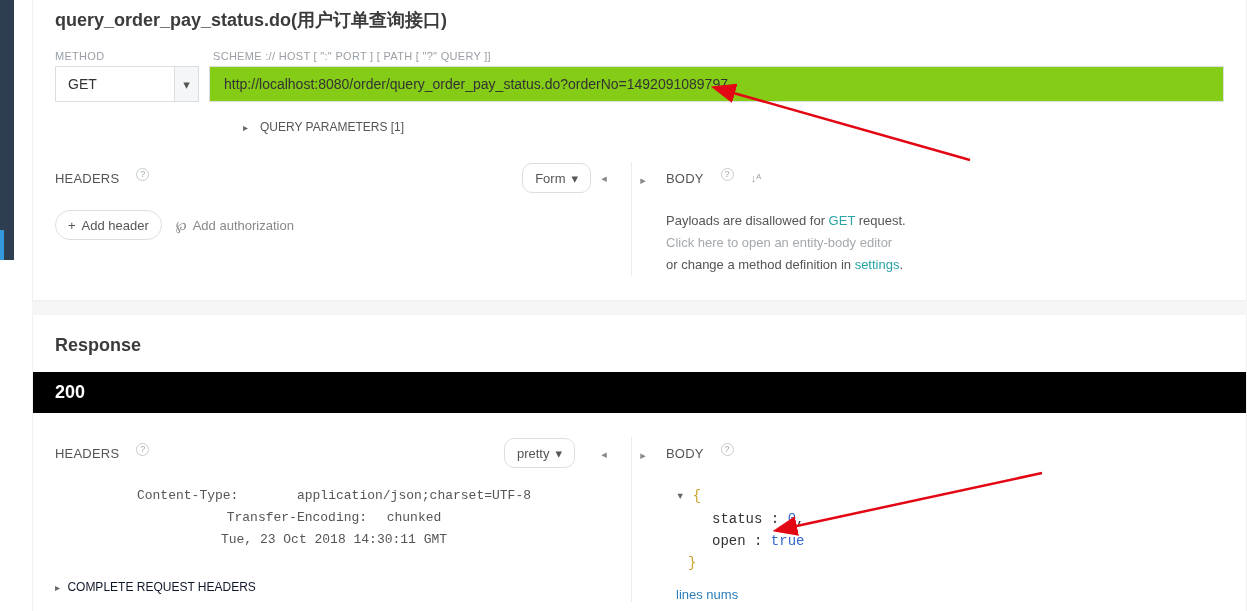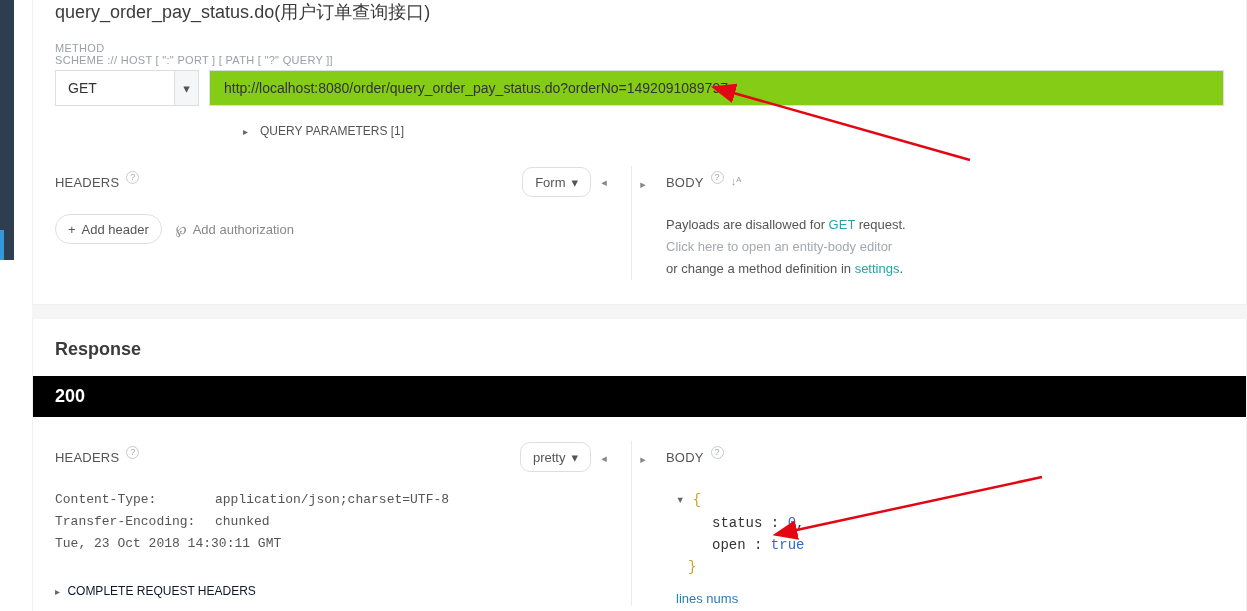--- a/index.html
+++ b/index.html
@@ -20,29 +20,28 @@
   .panel {
     margin-left: 32px;
     background: #fff;
     border: 1px solid #eef0f1;
     border-top: none;
     padding: 0 0 10px 0;
   }
   .panel.top { padding-bottom: 24px; }
   .title {
     font-size: 18px;
-    font-weight: 400;
+    font-weight: 700;
     color: #3b3b3b;
-    padding: 0 22px 18px 22px;
+    padding: 8px 22px 18px 22px;
   }
   .labels-row {
     display: flex;
     padding: 0 22px;
     gap: 0;
-    flex-direction: column;
   }
   .labels-row .lbl {
     font-size: 11px;
     color: #9aa0a6;
     letter-spacing: 0.3px;
   }
   .lbl.method { width: 158px; }
   .method-url-row {
     display: flex;
     padding: 4px 22px 0 22px;
@@ -96,21 +95,21 @@
   }
   .section-head {
     display: flex; align-items:center; justify-content:space-between;
     height: 32px;
     margin-bottom: 16px;
   }
   .section-title {
     font-size: 13px;
     color: #555;
     letter-spacing: 0.2px;
-    display:flex; align-items:flex-start; gap:7px;
+    display:flex; align-items:center; gap:17px;
   }
   .help-icon {
     display:inline-flex; width:13px; height:13px; border:1px solid #c7cbce; border-radius:50%;
     align-items:center; justify-content:center; font-size:9px; color:#a0a6ab;
     position:relative; top:-4px;
   }
   .sort-icon { font-size:11px; color:#9aa0a6; }
   .pill-btn {
     border:1px solid #dcdfe2; background:#fff; border-radius:10px;
     height:30px; padding:0 12px; font-size:13px; color:#555;
@@ -139,21 +138,21 @@
   .resp-two-col {
     display:flex;
     padding: 24px 22px 0 22px;
   }
   .resp-left { width: 570px; padding-right:12px; }
   .resp-right {
     flex:1; border-left:1px solid #e9ecee; padding-left:34px; margin-left:6px;
     position: relative;
   }
   .kv-table { font-family:"Courier New",monospace; font-size:13px; color:#555; line-height:1.7;}
-  .kv-row { display:flex; }
+  .kv-row { display:flex;justify-content:center; }
   .kv-key { width: 160px; }
   .complete-link {
     margin-top:28px; font-size:12px; color:#0f172a;
   }
   .json-block {
     font-family:"Courier New",monospace; font-size:14px; color:#333;
     padding-left: 10px; line-height:1.6;
   }
   .json-brace { color:#c9a227; }
   .json-key { color:#333; }
@@ -261,21 +260,21 @@
   <div class="status-bar">200</div>
 
   <div class="resp-two-col">
 
     <div class="resp-left">
       <div class="section-head">
         <div class="section-title">
           <span>HEADERS</span>
           <span class="help-icon">?</span>
         </div>
-        <div style="display:flex; align-items:flex-end; gap:4px;margin-left:31px;">
+        <div style="display:flex; align-items:flex-end; gap:20px;margin-left:31px;">
           <div class="pill-btn">
             <span>pretty</span>
             <span>▾</span>
           </div>
           <div class="collapse-pair">
             <div class="collapse-handle">◂</div>
           </div>
         </div>
       </div>
       <div class="kv-table">

